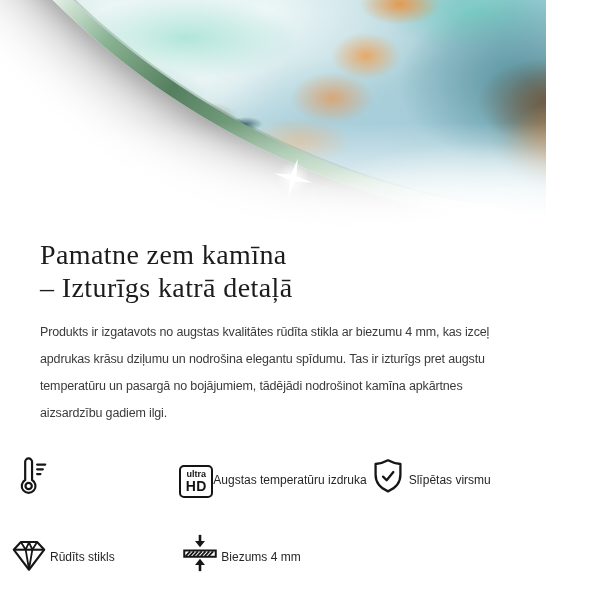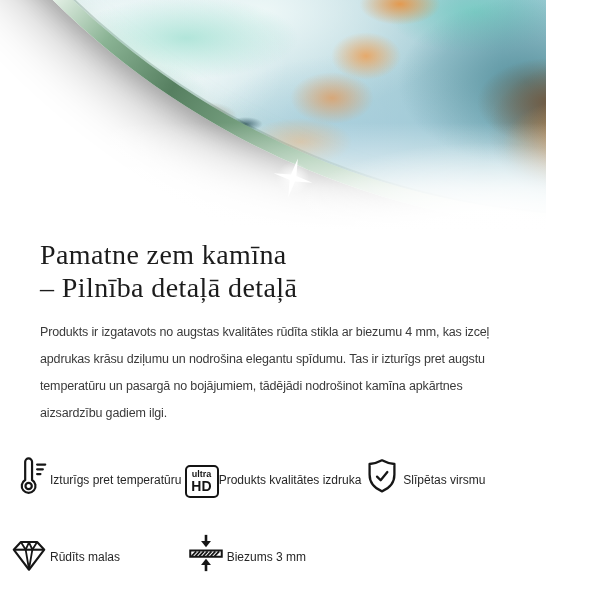--- a/index.html
+++ b/index.html
@@ -93,48 +93,47 @@
     <div class="hero-fade"></div>
     <div class="sparkle">
       <svg width="42" height="42" viewBox="0 0 42 42">
         <path d="M21 1 L23.8 18.2 L41 21 L23.8 23.8 L21 41 L18.2 23.8 L1 21 L18.2 18.2 Z" fill="#ffffff" opacity="0.95" transform="rotate(14 21 21)"></path>
       </svg>
     </div>
   </section>
 
   <h1>
     <span>Pamatne zem kamīna</span><br>
-    <span>– Pilnība detaļā detaļā</span>
+    <span>– Izturīgs katrā detaļā</span>
   </h1>
 
   <p class="desc">Produkts ir izgatavots no augstas kvalitātes rūdīta stikla ar biezumu 4 mm, kas izceļ apdrukas krāsu dziļumu un nodrošina elegantu spīdumu. Tas ir izturīgs pret augstu temperatūru un pasargā no bojājumiem, tādējādi nodrošinot kamīna apkārtnes aizsardzību gadiem ilgi.</p>
 
   <div class="features">
 
     <div class="feature">
       <div class="icon-slot">
         <svg class="icon" width="42" height="44" viewBox="0 0 44 44" fill="none" stroke="#161616" stroke-width="2.2">
           <path d="M25.2 7.2 V26.17 A7.2 7.2 0 1 1 18 26.17 V7.2 A3.6 3.6 0 0 1 25.2 7.2 Z"></path>
           <circle cx="21.6" cy="32.4" r="3.3"></circle>
           <line x1="30.5" y1="10" x2="39" y2="10" stroke-linecap="round"></line>
           <line x1="30.5" y1="15" x2="36.5" y2="15" stroke-linecap="round"></line>
           <line x1="30.5" y1="20" x2="34" y2="20" stroke-linecap="round"></line>
         </svg>
       </div>
-      <span class="feature-label">Izturīgs pret temperatūru</span>
     </div>
 
     <div class="feature">
       <div class="icon-slot">
         <div class="uhd">
           <span class="t1">ultra</span>
           <span class="t2">HD</span>
         </div>
       </div>
-      <span class="feature-label">Produkts kvalitātes izdruka</span>
+      <span class="feature-label">Augstas temperatūru izdruka</span>
     </div>
 
     <div class="feature">
       <div class="icon-slot">
         <svg class="icon" width="42" height="42" viewBox="0 0 44 44" fill="none" stroke="#161616" stroke-width="2.3">
           <path d="M22 4.5 C26.2 6.8 30.6 8.1 35 8.4 V19.5 C35 27.8 29.7 33.9 22 37 C14.3 33.9 9 27.8 9 19.5 V8.4 C13.4 8.1 17.8 6.8 22 4.5 Z" stroke-linejoin="round"></path>
           <path d="M16.8 21.6 L20.6 25.4 L27.6 16.8" stroke-linecap="round" stroke-linejoin="round"></path>
         </svg>
       </div>
       <span class="feature-label">Slīpētas virsmu</span>
@@ -142,21 +141,21 @@
 
     <div class="feature">
       <div class="icon-slot">
         <svg class="icon" width="42" height="42" viewBox="0 0 44 44" fill="none" stroke="#161616" stroke-width="2.1">
           <path d="M13.5 9.5 H30.5 L38 17.5 L22 38.5 L6 17.5 Z" stroke-linejoin="round"></path>
           <path d="M6.5 17.5 H37.5"></path>
           <path d="M13.5 9.5 L18.5 17.5 L22 9.7 L25.5 17.5 L30.5 9.5" stroke-width="1.8" stroke-linejoin="round"></path>
           <path d="M25.5 17.5 L22 38 M18.5 17.5 L22 38" stroke-width="1.8"></path>
         </svg>
       </div>
-      <span class="feature-label">Rūdīts malas</span>
+      <span class="feature-label">Rūdīts stikls</span>
     </div>
 
 
     <div class="feature">
       <div class="icon-slot">
         <svg class="icon" width="42" height="44" viewBox="0 0 44 44" fill="none" stroke="#161616" stroke-width="2">
           <rect x="5.5" y="19.5" width="33" height="6.5"></rect>
           <g stroke-width="1.8">
             <line x1="7" y1="25.2" x2="11.8" y2="20.3"></line>
             <line x1="11" y1="25.2" x2="15.8" y2="20.3"></line>
@@ -165,17 +164,17 @@
             <line x1="23" y1="25.2" x2="27.8" y2="20.3"></line>
             <line x1="27" y1="25.2" x2="31.8" y2="20.3"></line>
             <line x1="31" y1="25.2" x2="35.8" y2="20.3"></line>
           </g>
           <line x1="22" y1="3" x2="22" y2="9.5" stroke-width="2.6"></line>
           <polygon points="16.8,9.5 27.2,9.5 22,16" fill="#161616" stroke="none"></polygon>
           <line x1="22" y1="41" x2="22" y2="34.5" stroke-width="2.6"></line>
           <polygon points="16.8,34.5 27.2,34.5 22,28" fill="#161616" stroke="none"></polygon>
         </svg>
       </div>
-      <span class="feature-label">Biezums 3 mm</span>
+      <span class="feature-label">Biezums 4 mm</span>
     </div>
 
   </div>
 </div>
 
 </body></html>

